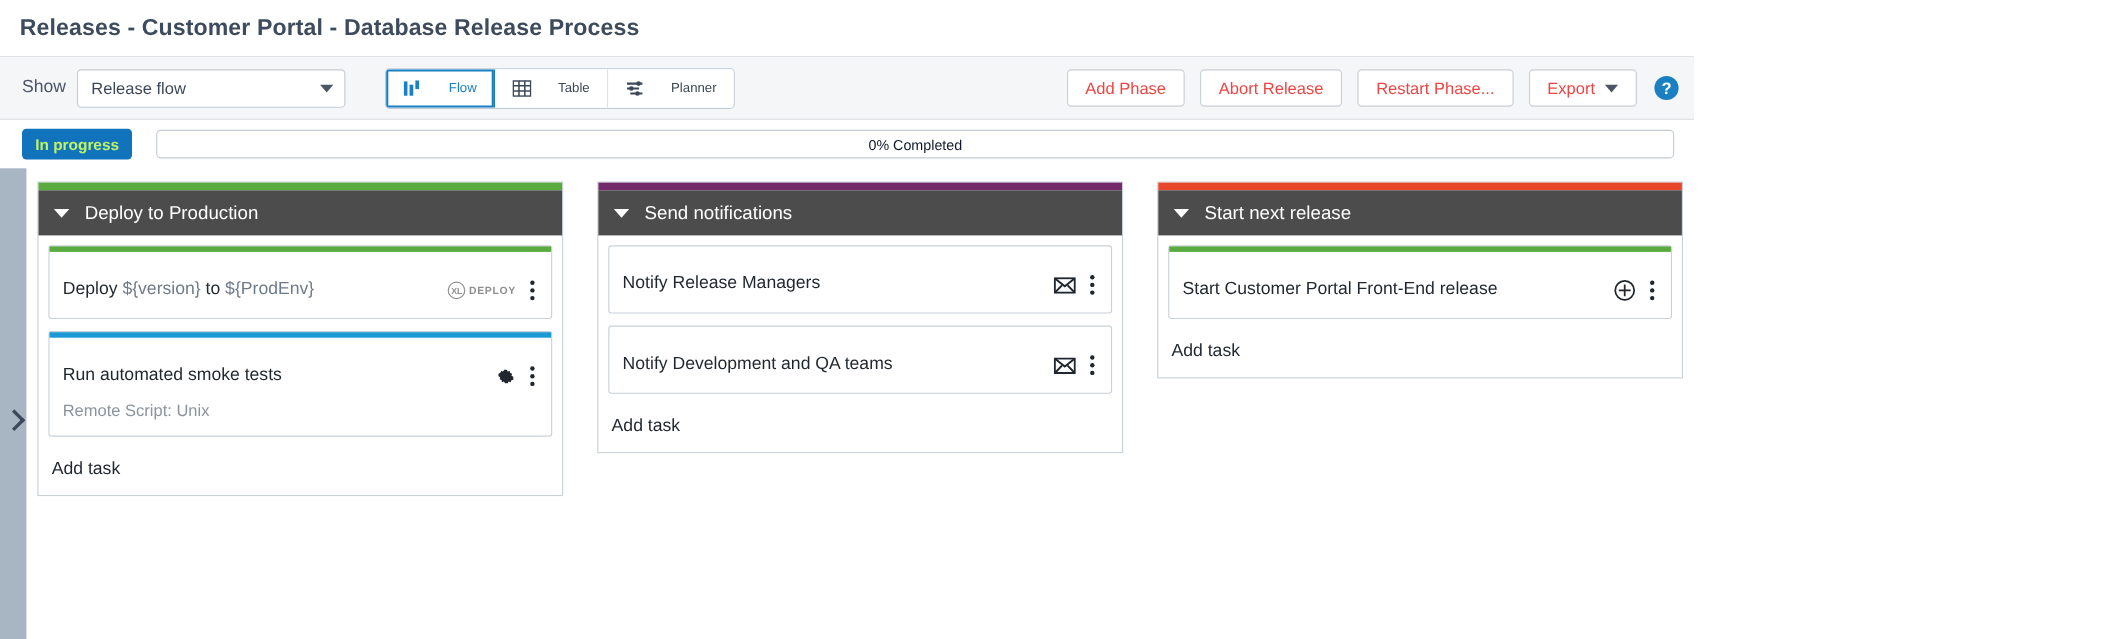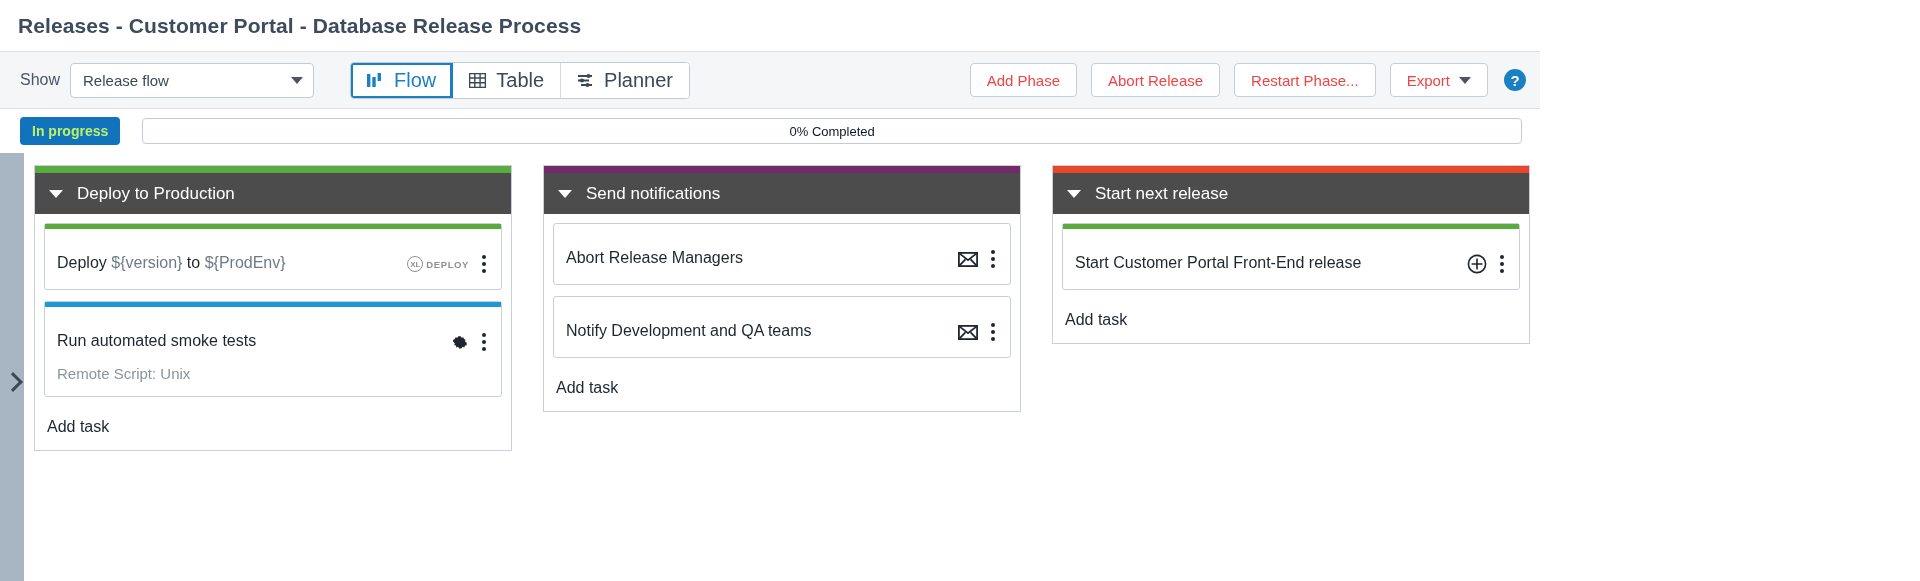--- a/index.html
+++ b/index.html
@@ -81,23 +81,23 @@
     margin-left: 36px;
     border: 1px solid #c3cbd4;
     border-radius: 4px;
     overflow: hidden;
     height: 35px;
     background: #fff;
   }
   .tab {
     display: flex;
     align-items: center;
-    gap: 10px;
+    gap: 24px;
     padding: 0 16px;
-    font-size: 20px;
+    font-size: 12px;
     color: #3c4858;
     background: #ffffff;
     border-right: 1px solid #d5dbe1;
     cursor: pointer;
     box-sizing: border-box;
   }
   .tab:last-child { border-right: none; }
   .tab.active {
     color: #1b7fc4;
     box-shadow: inset 0 0 0 2px #1b7fc4;
@@ -457,21 +457,21 @@
           <div class="phase-accent" style="background: rgb(114, 42, 107);"></div>
           <div class="phase-head">
             <span class="phase-caret"></span>
             <span class="phase-title">Send notifications</span>
           </div>
           <div class="phase-body">
             <div class="task">
               <div class="task-accent" style="background: rgb(255, 255, 255); height: 0px;"></div>
               <div class="task-inner">
                 <div class="task-row">
-                  <div class="task-title">Abort Release Managers</div>
+                  <div class="task-title">Notify Release Managers</div>
                   <div class="task-icons">
                     <span style="display: flex;">
                       <svg width="20" height="15" viewBox="0 0 20 15">
                         <rect x="0.9" y="0.9" width="18.2" height="13.2" fill="none" stroke="#1f262e" stroke-width="1.8"></rect>
                         <path d="M1.4 1.4 L10 8.2 L18.6 1.4 M1.4 13.6 L7.4 7.4 M18.6 13.6 L12.6 7.4" fill="none" stroke="#1f262e" stroke-width="1.8"></path>
                       </svg>
                     </span>
                     <div class="kebab">
                       <i></i>
                       <i></i>

